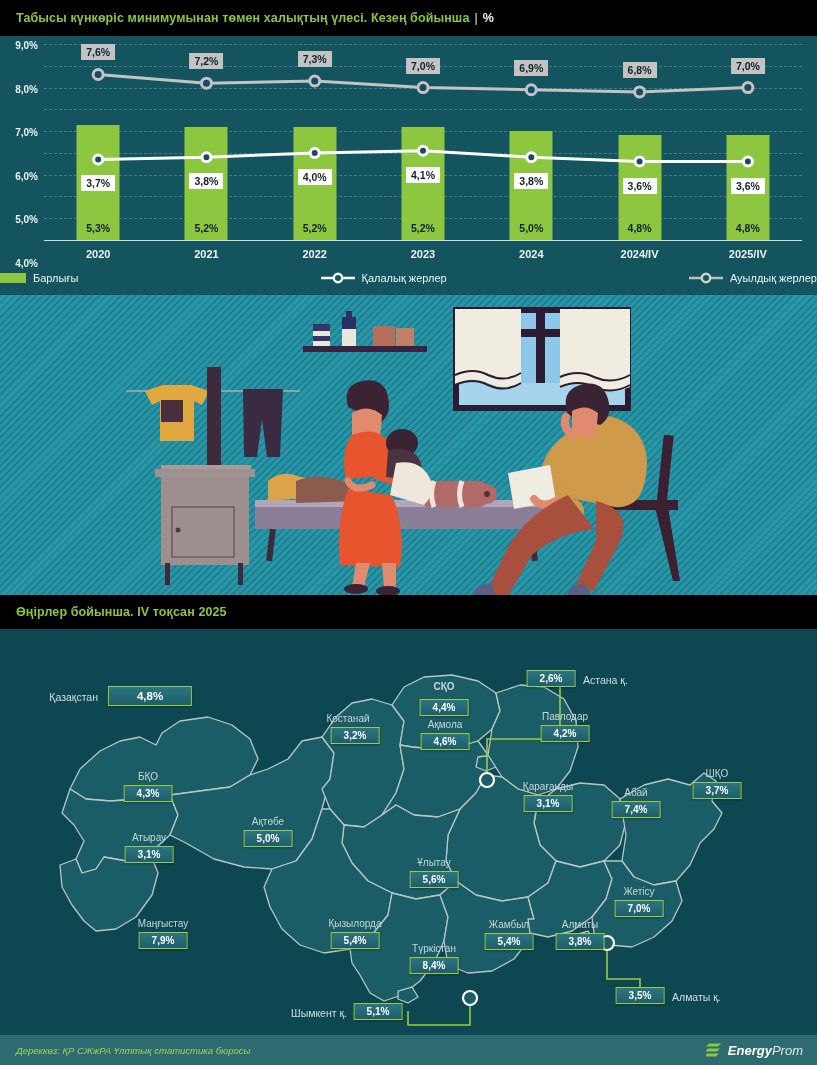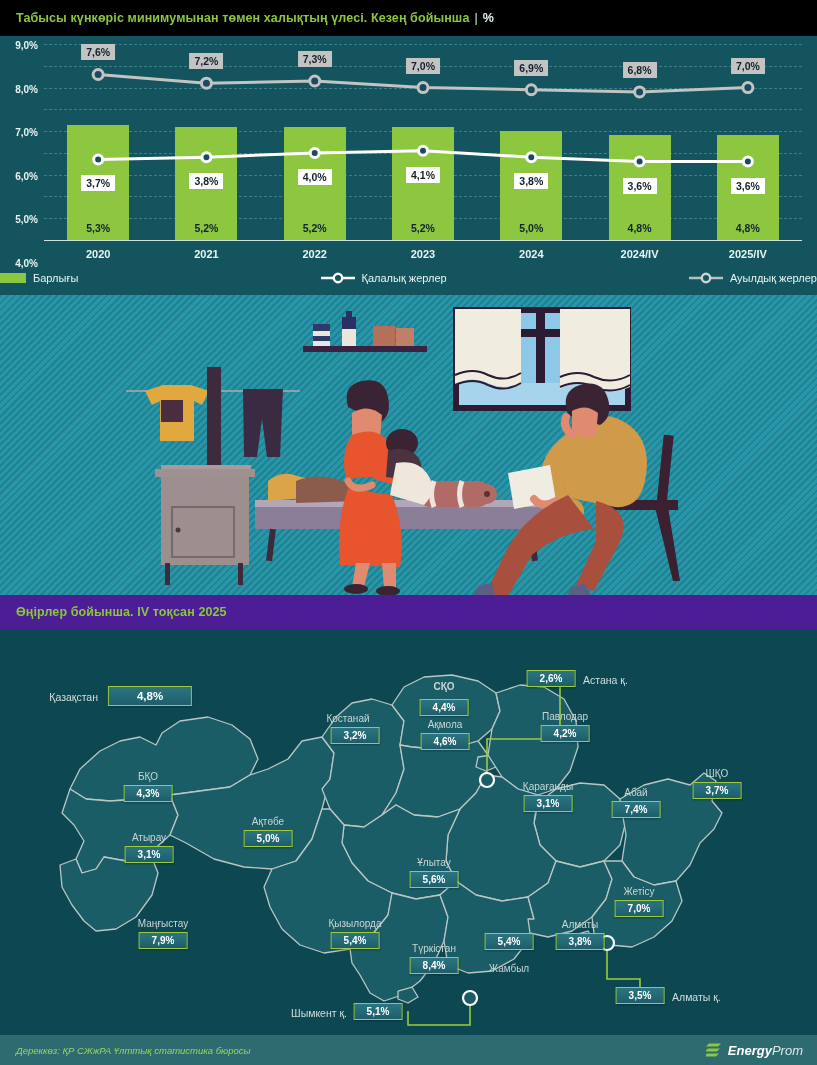--- a/index.html
+++ b/index.html
@@ -40,21 +40,21 @@
   .gridline {
     position:absolute; left:0; width:100%; height:0;
     border-top:1px dashed #3d7f88;
   }
   .gridline.axis { border-top:1.5px solid #cfe0de; }
 
   .bars { position:absolute; inset:0; display:flex; }
   .col { flex:1; position:relative; }
   .bar {
     position:absolute; bottom:0; left:50%; transform:translateX(-50%);
-    width:62px; background:#8dc63f;
+    width:43px; background:#8dc63f;
   }
   .bar-lbl {
     position:absolute; left:50%; transform:translateX(-50%);
     bottom:6px; font-size:10.5px; font-weight:bold; color:#123;
     white-space:nowrap;
   }
   .xlab {
     position:absolute; top:100%; margin-top:8px; left:50%;
     transform:translateX(-50%);
     font-size:11px; font-weight:bold; color:#eaf4f1; white-space:nowrap;
@@ -90,21 +90,21 @@
   }
   .illus svg { position:absolute; top:0; left:0; }
 
   
   .map-panel {
     position:absolute; top:595px; left:0; width:817px; height:440px;
     background:#0d4852;
   }
   .map-title-bar {
     position:absolute; top:0; left:0; width:817px; height:34px;
-    background:#4c1d95; display:flex; align-items:center;
+    background:#000000; display:flex; align-items:center;
   }
   .map-area { position:absolute; top:34px; left:0; width:817px; height:406px; }
   .map-area svg { position:absolute; top:0; left:0; }
 
   .mlabel {
     position:absolute; font-size:10px; color:#c9d6d4;
     transform:translateX(-50%); white-space:nowrap; text-align:center;
   }
   .mbox {
     position:absolute; transform:translateX(-50%);
@@ -497,21 +497,21 @@
 
       <div class="mlabel" style="left:163px; top:289px;">Маңғыстау</div>
       <div class="mbox" style="left:163px; top:303px;">7,9%</div>
 
       <div class="mlabel" style="left:355px; top:289px;">Қызылорда</div>
       <div class="mbox" style="left:355px; top:303px;">5,4%</div>
 
       <div class="mlabel" style="left:434px; top:314px;">Түркістан</div>
       <div class="mbox" style="left:434px; top:328px;">8,4%</div>
 
-      <div class="mlabel" style="left:509px; top:290px;margin-top:44px;">Жамбыл</div>
+      <div class="mlabel" style="left:509px; top:290px;">Жамбыл</div>
       <div class="mbox" style="left:509px; top:304px;">5,4%</div>
 
       <div class="mlabel" style="left:580px; top:290px;">Алматы</div>
       <div class="mbox" style="left:580px; top:304px;">3,8%</div>
 
       <div class="mlabel" style="left:639px; top:257px;">Жетісу</div>
       <div class="mbox" style="left:639px; top:271px;">7,0%</div>
 
       <div class="mbox" style="left:551px; top:41px;">2,6%</div>
       <div class="mcap" style="left:583px; top:45px;">Астана қ.</div>

